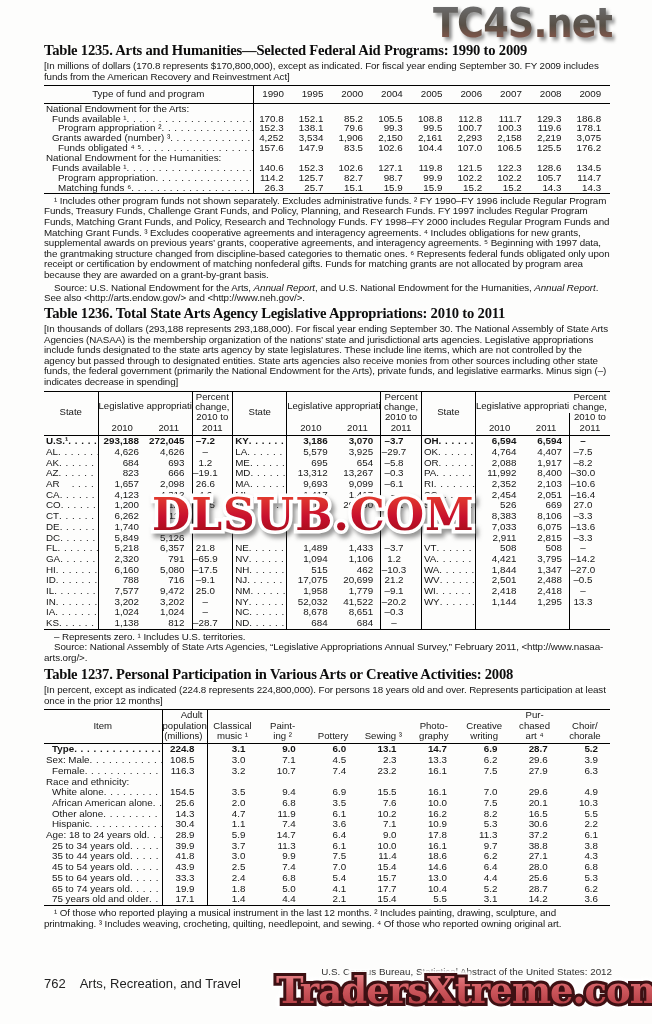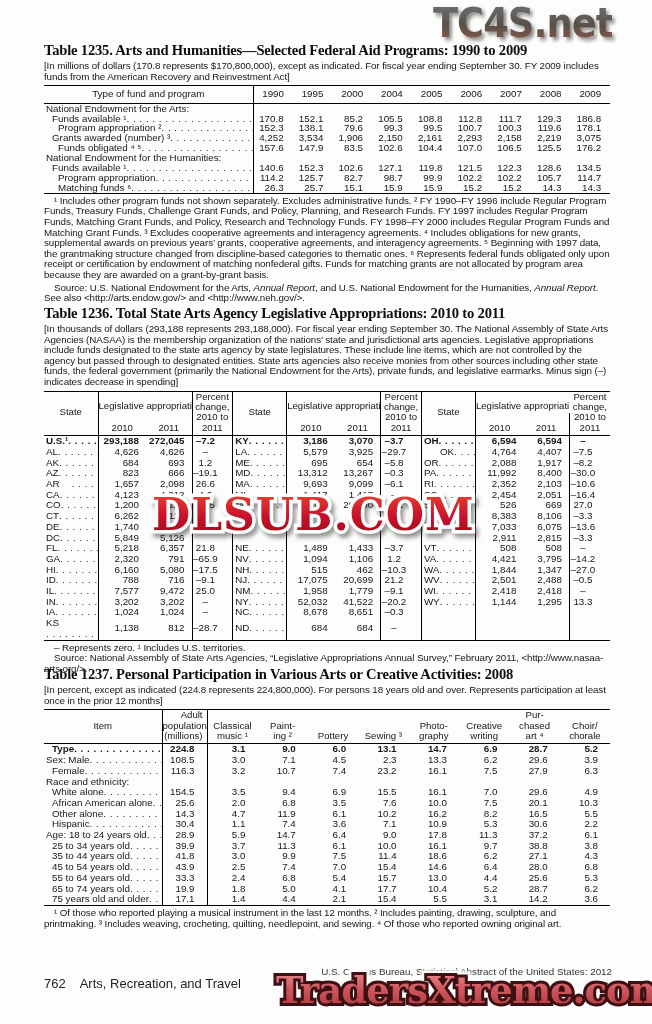--- a/index.html
+++ b/index.html
@@ -333,21 +333,21 @@
           <td class="vr">
             <div class="lab" style="padding-left: 2px;">
               <span class="lt">LA</span>
               <span class="dots"> . . . . . . . . . . . . . . . . . . . . . . . . . . . . . . . . . . . . . . . . . . . . . </span>
             </div>
           </td>
           <td class="v">5,579</td>
           <td class="v vr">3,925</td>
           <td class="p vr">–29.7</td>
           <td class="vr">
-            <div class="lab" style="padding-left: 2px; margin-left: 16px;">
+            <div class="lab" style="padding-left: 2px;">
               <span class="lt">OK</span>
               <span class="dots"> . . . . . . . . . . . . . . . . . . . . . . . . . . . . . . . . . . . . . . . . . . . . . </span>
             </div>
           </td>
           <td class="v">4,764</td>
           <td class="v vr">4,407</td>
           <td class="p">–7.5</td>
         </tr>
         <tr>
           <td class="vr">
@@ -772,21 +772,21 @@
             <div class="lab" style="padding-left: 2px;">
               <span class="lt"></span>
             </div>
           </td>
           <td class="v"></td>
           <td class="v vr"></td>
           <td class="p"></td>
         </tr>
         <tr>
           <td class="vr">
-            <div class="lab" style="padding-left: 2px; flex-direction: column;">
+            <div class="lab" style="padding-left: 2px;">
               <span class="lt">KS</span>
               <span class="dots"> . . . . . . . . . . . . . . . . . . . . . . . . . . . . . . . . . . . . . . . . . . . . . </span>
             </div>
           </td>
           <td class="v">1,138</td>
           <td class="v vr">812</td>
           <td class="p vr">–28.7</td>
           <td class="vr">
             <div class="lab" style="padding-left: 2px;">
               <span class="lt">ND</span>

